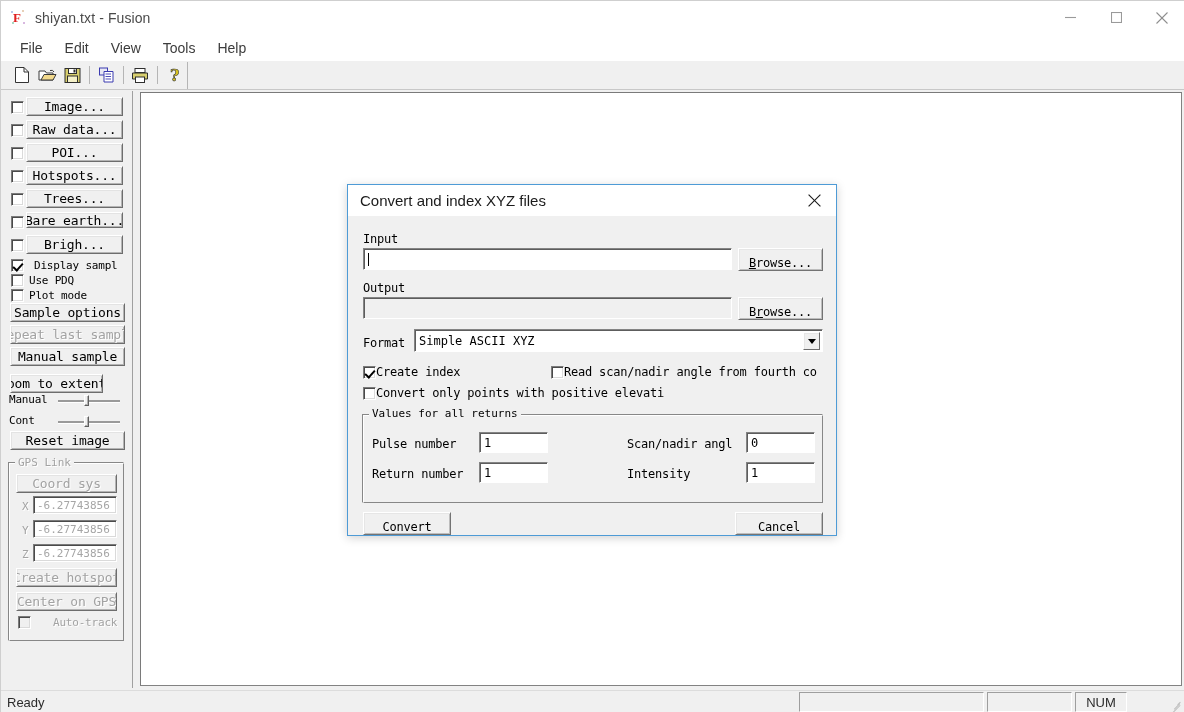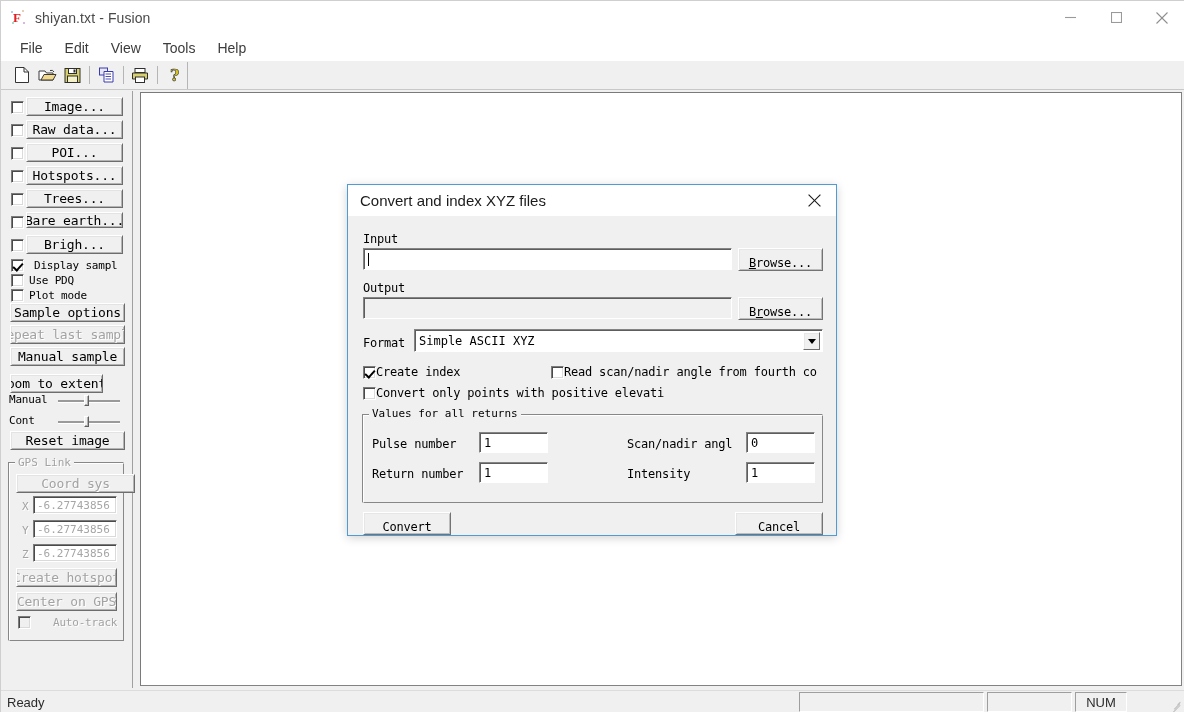--- a/index.html
+++ b/index.html
@@ -465,21 +465,21 @@
         <span class="rowlabel" style="position:absolute;left:7px;top:323px;">Cont</span>
         <div class="slider-track" style="left:56px;top:330px;width:62px;"></div>
         <div class="slider-thumb" style="left:82px;top:325px;"></div>
       </div>
 
       <div class="w95btn" style="position:absolute;left:8px;top:340px;width:115px;height:19px;">Reset image</div>
 
       <div class="group-outer" style="left:6px;top:371px;width:116px;height:179px;"></div>
       <div class="group-title" style="left:13px;top:365px;color:#a3a3a3;text-shadow:1px 1px 0 #fff;">GPS Link</div>
 
-      <div class="w95btn disabled" style="position:absolute;left:14px;top:383px;width:119px;height:19px;">Coord sys</div>
+      <div class="w95btn disabled" style="position:absolute;left:14px;top:383px;width:101px;height:19px;">Coord sys</div>
 
       <div>
         <span class="rowlabel dim" style="position:absolute;left:20px;top:409px;">X</span>
         <div class="w95field disabled" style="position:absolute;left:31px;top:405px;width:84px;height:18px;">-6.27743856</div>
       </div>
       <div>
         <span class="rowlabel dim" style="position:absolute;left:20px;top:433px;">Y</span>
         <div class="w95field disabled" style="position:absolute;left:31px;top:429px;width:84px;height:18px;">-6.27743856</div>
       </div>
       <div>

